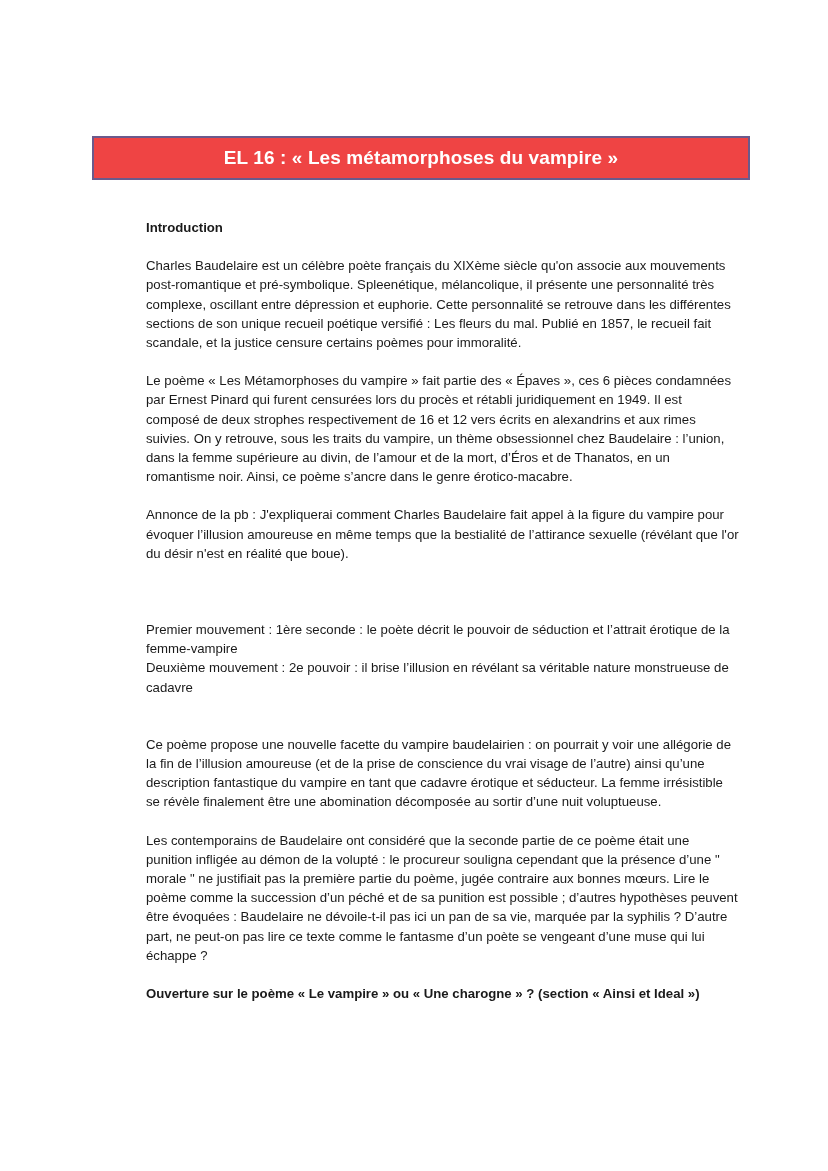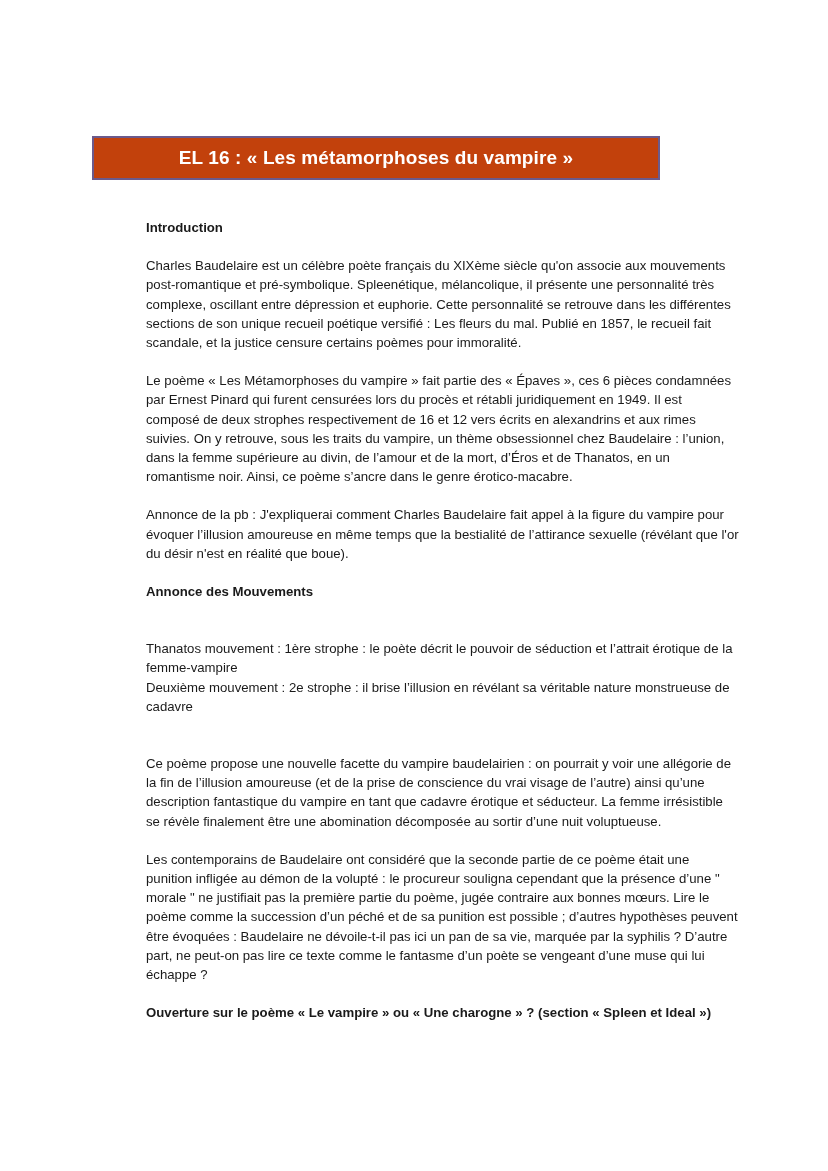--- a/index.html
+++ b/index.html
@@ -1,19 +1,19 @@
 <!DOCTYPE html>
 <html><head>
   <meta charset="utf-8">
   <style>
     html, body { margin: 0; padding: 0; background: #ffffff; }
     body { width: 828px; height: 1171px; position: relative; overflow: hidden;
       font-family: "Liberation Sans", sans-serif; color: #1a1a1a; }
-    .banner { position: absolute; left: 92px; top: 136px; width: 568px; height: 44px;
-      background: #c2410c; border: 2px solid #6b5a8c; box-sizing: border-box;
+    .banner { position: absolute; left: 92px; top: 136px; width: 658px; height: 44px;
+      background: #ef4444; border: 2px solid #6b5a8c; box-sizing: border-box;
       display: flex; align-items: center; justify-content: center; }
     .banner-title { color: #ffffff; font-weight: bold; font-size: 19px; letter-spacing: 0.1px; }
     .content { position: absolute; left: 99px; top: 218px; width: 640px;
       font-size: 13.2px; line-height: 19.2px; }
     .heading { font-weight: bold; margin: 0; }
     p { margin: 0; padding-left: 47px; }
     .gap-l { height: 19px; }
     .gap-xl { height: 38px; }
     b { font-weight: normal; }
   </style>
@@ -26,24 +26,23 @@
 
 <div class="content">
   <p class="heading">Introduction</p>
   <div class="gap-l"></div>
   <p>Charles Baudelaire est un célèbre poète français du XIXème siècle qu'on associe aux mouvements post-romantique et pré-symbolique. Spleenétique, mélancolique, il présente une personnalité très complexe, oscillant entre dépression et euphorie. Cette personnalité se retrouve dans les différentes sections de son unique recueil poétique versifié : Les fleurs du mal. Publié en 1857, le recueil fait scandale, et la justice censure certains poèmes pour immoralité.</p>
   <div class="gap-l"></div>
   <p>Le poème « Les Métamorphoses du vampire » fait partie des « Épaves », ces 6 pièces condamnées par Ernest Pinard qui furent censurées lors du procès et rétabli juridiquement en 1949. Il est composé de deux strophes respectivement de 16 et 12 vers écrits en alexandrins et aux rimes suivies. On y retrouve, sous les traits du vampire, un thème obsessionnel chez Baudelaire : l’union, dans la femme supérieure au divin, de l’amour et de la mort, d’Éros et de Thanatos, en un romantisme noir. Ainsi, ce poème s’ancre dans le genre érotico-macabre.</p>
   <div class="gap-l"></div>
   <p><b>Annonce de la pb :</b><span> J'expliquerai comment Charles Baudelaire fait appel à la figure du vampire pour évoquer l’illusion amoureuse en même temps que la bestialité de l’attirance sexuelle (révélant que l'or du désir n'est en réalité que boue).</span></p>
   <div class="gap-l"></div>
-  <p class="heading">Annonce des Mouvements</p>
   <div class="gap-xl"></div>
-  <p><b>Thanatos mouvement : 1ère strophe :</b><span> le poète décrit le pouvoir de séduction et l’attrait érotique de la femme-vampire</span></p>
-  <p><b>Deuxième mouvement : 2e strophe :</b><span> il brise l’illusion en révélant sa véritable nature monstrueuse de cadavre</span></p>
+  <p><b>Premier mouvement : 1ère seconde :</b><span> le poète décrit le pouvoir de séduction et l’attrait érotique de la femme-vampire</span></p>
+  <p><b>Deuxième mouvement : 2e pouvoir :</b><span> il brise l’illusion en révélant sa véritable nature monstrueuse de cadavre</span></p>
   <div class="gap-l"></div>
   <div class="gap-l"></div>
   <p>Ce poème propose une nouvelle facette du vampire baudelairien : on pourrait y voir une allégorie de la fin de l’illusion amoureuse (et de la prise de conscience du vrai visage de l’autre) ainsi qu’une description fantastique du vampire en tant que cadavre érotique et séducteur. La femme irrésistible se révèle finalement être une abomination décomposée au sortir d’une nuit voluptueuse.</p>
   <div class="gap-l"></div>
   <p>Les contemporains de Baudelaire ont considéré que la seconde partie de ce poème était une punition infligée au démon de la volupté : le procureur souligna cependant que la présence d’une " morale " ne justifiait pas la première partie du poème, jugée contraire aux bonnes mœurs. Lire le poème comme la succession d’un péché et de sa punition est possible ; d’autres hypothèses peuvent être évoquées : Baudelaire ne dévoile-t-il pas ici un pan de sa vie, marquée par la syphilis ? D’autre part, ne peut-on pas lire ce texte comme le fantasme d’un poète se vengeant d’une muse qui lui échappe ?</p>
   <div class="gap-l"></div>
-  <p class="heading">Ouverture sur le poème « Le vampire » ou « Une charogne » ? (section « Spleen et Ideal »)</p>
+  <p class="heading">Ouverture sur le poème « Le vampire » ou « Une charogne » ? (section « Ainsi et Ideal »)</p>
 </div>
 
 </body></html>

